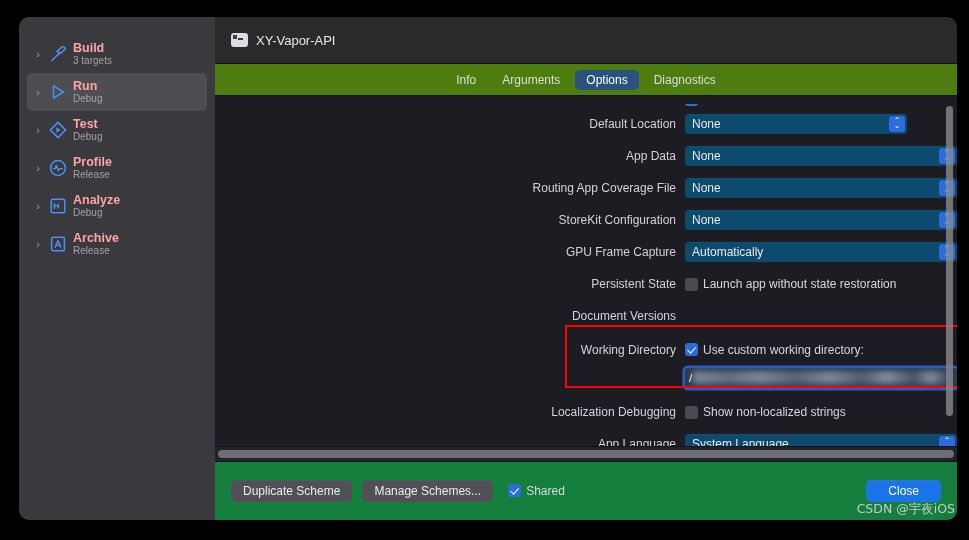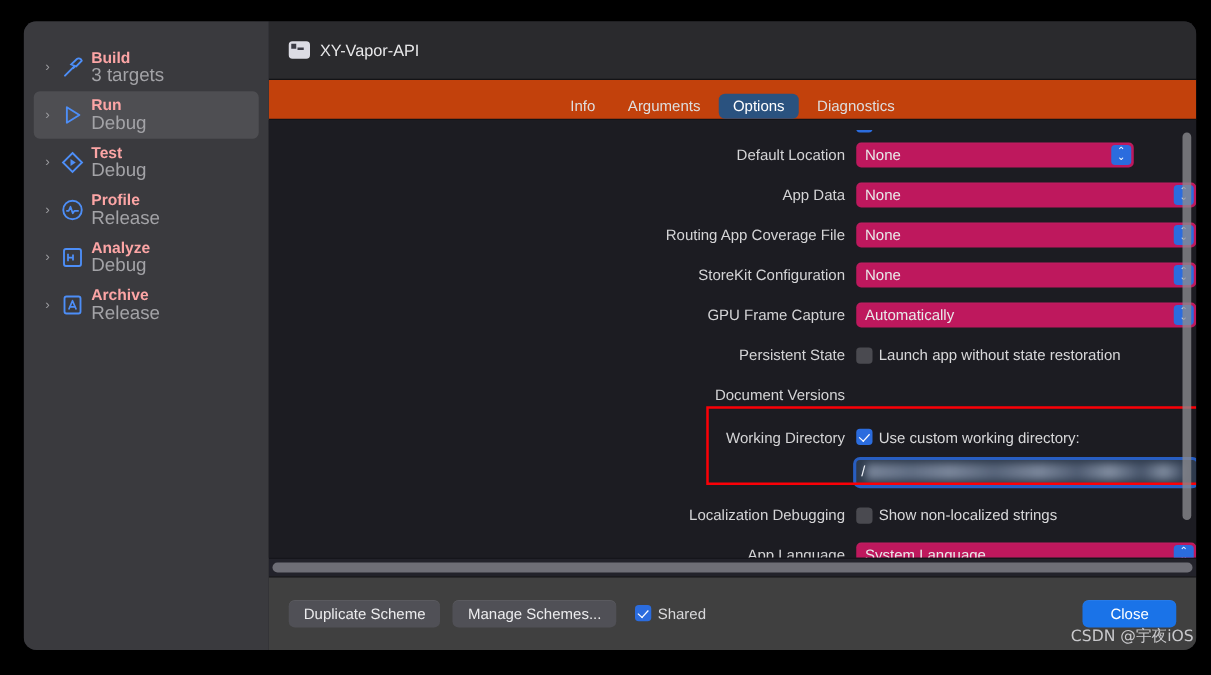--- a/index.html
+++ b/index.html
@@ -44,21 +44,21 @@
     text-align: center;
     flex: 0 0 14px;
   }
   .sc-icon {
     width: 26px; height: 24px;
     flex: 0 0 26px;
     display: flex; align-items: center; justify-content: center;
   }
   .sc-text { display: flex; flex-direction: column; line-height: 1.12; padding-left: 2px;}
   .sc-name { color: #fca5a5; font-size: 12.5px; font-weight: bold; }
-  .sc-sub { color: #a3a3a7; font-size: 15px; }
+  .sc-sub { color: #a3a3a7; font-size: 10px; }
 
   
   #content { flex: 1; display: flex; flex-direction: column; min-width: 0; }
 
   #titlebar {
     height: 47px;
     background: #2a2a2d;
     display: flex; align-items: center;
     padding-left: 16px;
     border-bottom: 1px solid #131316;
@@ -80,22 +80,22 @@
   #scheme-title-icon::after {
     content: "";
     position: absolute; left: 7px; top: 5px;
     width: 5px; height: 2px;
     background: #3c3c46;
   }
   #scheme-title { color: #e8e8ea; font-size: 13px; }
 
   #tabbar {
     height: 32px;
-    background: #c2410c;
-    display: flex; align-items: flex-end; justify-content: center;
+    background: #4d7c0f;
+    display: flex; align-items: center; justify-content: center;
     border-bottom: 1px solid #131316;
     gap: 4px;
   }
   .tab {
     font-size: 12px;
     color: #dededf;
     padding: 3px 11px;
     border-radius: 5px;
   }
   .tab.active { background: #2a527f; color: #ffffff; }
@@ -119,21 +119,21 @@
     text-align: right;
     padding-right: 9px;
     color: #d4d4d6;
     font-size: 12px;
     white-space: nowrap;
   }
   .row-ctl { flex: 1; display: flex; align-items: center; min-width: 0; }
 
   .popup {
     height: 20px;
-    background: #be185d;
+    background: #0c4a6e;
     border-radius: 4px;
     display: flex; align-items: center;
     position: relative;
     color: #e9e9ea;
     font-size: 12px;
     padding-left: 7px;
     box-shadow: 0 0.5px 0 rgba(255,255,255,0.07) inset;
   }
   .popup .stepper {
     position: absolute; right: 2px; top: 2px;
@@ -225,21 +225,21 @@
   #hscroll {
     height: 8px;
     width: 100%;
     background: #6e6e76;
     border-radius: 4px;
   }
 
   
   #bottombar {
     height: 59px;
-    background: #404040;
+    background: #15803d;
     border-top: 1px solid #131316;
     display: flex; align-items: center;
     padding: 0 16px;
     gap: 10px;
   }
   .btn {
     height: 22px;
     background: #505056;
     border-radius: 5px;
     color: #ececee;

